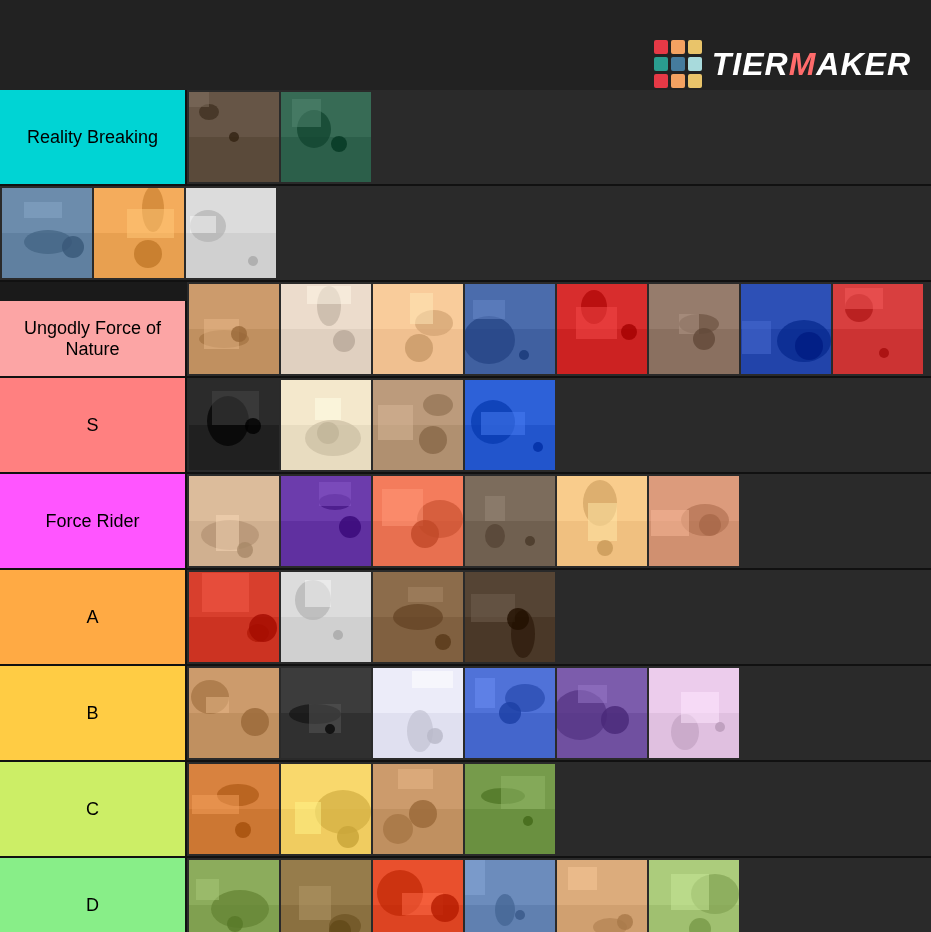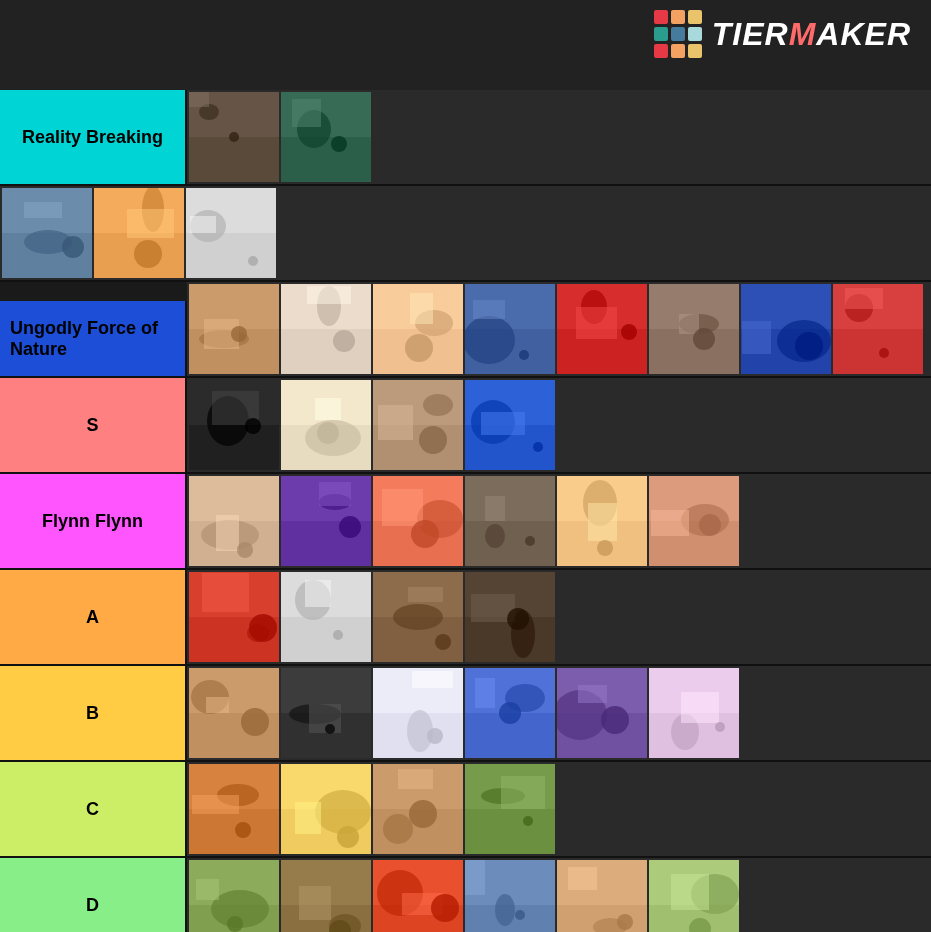--- a/index.html
+++ b/index.html
@@ -7,23 +7,23 @@
       background: #1a1a1a;
       width: 931px;
       min-height: 932px;
       font-family: Arial, sans-serif;
     }
     .tier-list {
       width: 931px;
     }
     .header-row {
       display: flex;
-      align-items: flex-start;
+      align-items: flex-end;
       background: #222;
-      padding: 10px 20px;
+      padding: 2px 20px;
       height: 90px;
     }
     .tiermaker-logo {
       margin-left: auto;
       display: flex;
       align-items: center;
       gap: 10px;
     }
     .logo-grid {
       display: grid;
@@ -50,23 +50,23 @@
       display: flex;
       border-bottom: 2px solid #111;
       min-height: 95px;
     }
     .tier-label {
       min-width: 187px;
       max-width: 187px;
       display: flex;
       align-items: center;
       justify-content: center;
-      text-align: left;
+      text-align: center;
       font-size: 18px;
-      font-weight: bold;
+      font-weight: normal;
       color: black;
       padding: 10px;
       border-right: 2px solid #111;
     }
     .tier-images {
       display: flex;
       flex-wrap: wrap;
       flex: 1;
       align-items: flex-start;
       background: #2a2a2a;
@@ -160,21 +160,21 @@
     <rect width="90" height="90" fill="#d0d0d0"></rect>
     <rect x="0" y="0" width="90" height="45" fill="rgb(228,228,228)" opacity="0.6"></rect>
     <ellipse cx="22" cy="38" rx="18" ry="16" fill="rgb(178,178,178)" opacity="0.7"></ellipse>
     <rect x="4" y="28" width="26" height="17" fill="rgb(248,248,248)" opacity="0.5"></rect>
     <circle cx="67" cy="73" r="5" fill="rgb(168,168,168)" opacity="0.8"></circle>
   </svg>
           </div>
         </div>
       </div>
       <div class="tier-row">
-        <div class="tier-label" style="background: #1d4ed8; margin-top: 19px;">Ungodly Force of Nature</div>
+        <div class="tier-label" style="background: #fca5a5; margin-top: 19px;">Ungodly Force of Nature</div>
         <div class="tier-images">
           <div class="img-placeholder">
             <svg width="90" height="90" xmlns="http://www.w3.org/2000/svg">
     <rect width="90" height="90" fill="#c09060"></rect>
     <rect x="0" y="0" width="90" height="45" fill="rgb(212,164,116)" opacity="0.6"></rect>
     <ellipse cx="35" cy="55" rx="25" ry="9" fill="rgb(162,114,66)" opacity="0.7"></ellipse>
     <rect x="15" y="35" width="35" height="30" fill="rgb(232,184,136)" opacity="0.5"></rect>
     <circle cx="50" cy="50" r="8" fill="rgb(152,104,56)" opacity="0.8"></circle>
   </svg>
           </div>
@@ -278,21 +278,21 @@
     <rect width="90" height="90" fill="#2255cc"></rect>
     <rect x="0" y="0" width="90" height="45" fill="rgb(54,105,224)" opacity="0.6"></rect>
     <ellipse cx="28" cy="42" rx="22" ry="22" fill="rgb(4,55,174)" opacity="0.7"></ellipse>
     <rect x="16" y="32" width="44" height="23" fill="rgb(74,125,244)" opacity="0.5"></rect>
     <circle cx="73" cy="67" r="5" fill="rgb(0,45,164)" opacity="0.8"></circle>
   </svg>
           </div>
         </div>
       </div>
       <div class="tier-row">
-        <div class="tier-label" style="background: rgb(255, 85, 255);">Flynn Flynn</div>
+        <div class="tier-label" style="background: rgb(255, 85, 255);">Force Rider</div>
         <div class="tier-images">
           <div class="img-placeholder">
             <svg width="90" height="90" xmlns="http://www.w3.org/2000/svg">
     <rect width="90" height="90" fill="#d0b090"></rect>
     <rect x="0" y="0" width="90" height="45" fill="rgb(228,196,164)" opacity="0.6"></rect>
     <ellipse cx="41" cy="59" rx="29" ry="15" fill="rgb(178,146,114)" opacity="0.7"></ellipse>
     <rect x="27" y="39" width="23" height="36" fill="rgb(248,216,184)" opacity="0.5"></rect>
     <circle cx="56" cy="74" r="8" fill="rgb(168,136,104)" opacity="0.8"></circle>
   </svg>
           </div>

